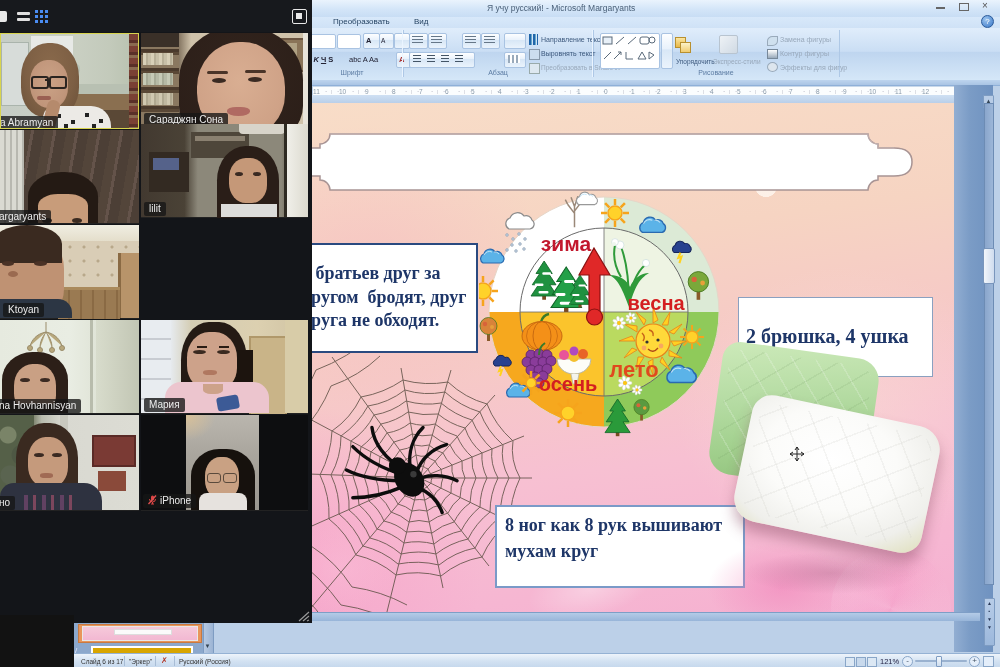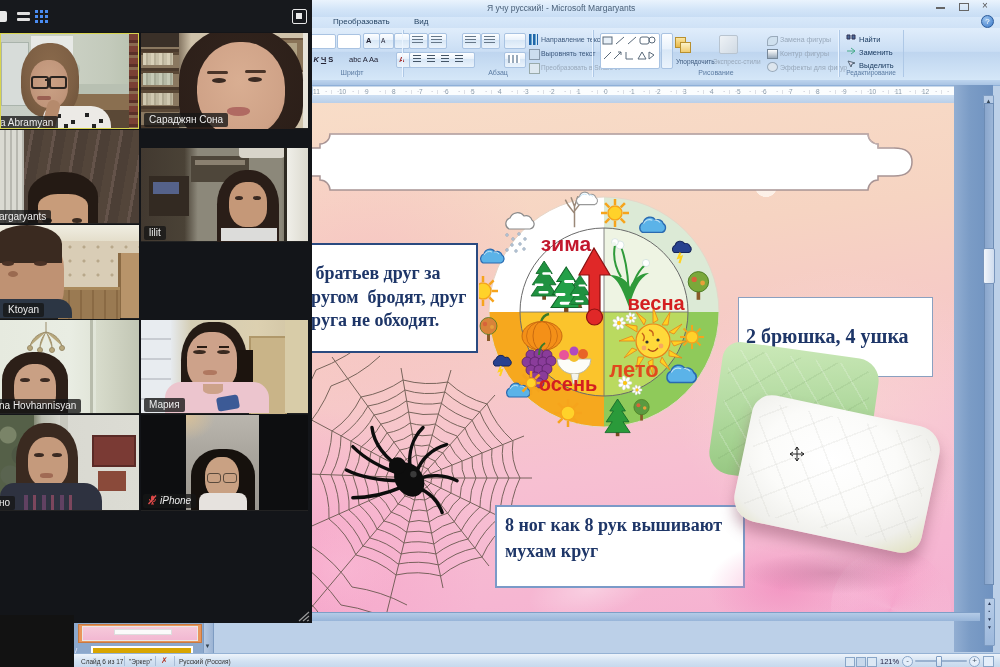--- a/index.html
+++ b/index.html
@@ -123,35 +123,20 @@
     <div class="rtxtg" style="left:120px;top:28px;font-size:6.5px;">Экспресс-стили</div>
     <div class="ic" style="left:174px;top:6px;width:9px;height:8px;border:1px solid #9ab;border-radius:50% 0;background:#cfe0ee;"></div>
     <div class="rtxtg" style="left:187px;top:6px;font-size:7px;">Замена фигуры</div>
     <div class="ic" style="left:174px;top:19px;width:9px;height:8px;border:1px solid #789;background:linear-gradient(#fff,#9ab);"></div>
     <div class="rtxtg" style="left:187px;top:20px;font-size:7px;">Контур фигуры</div>
     <div class="ic" style="left:174px;top:32px;width:9px;height:8px;border:1px solid #9ab;background:#dde6ee;border-radius:50%;"></div>
     <div class="rtxtg" style="left:187px;top:34px;font-size:7px;">Эффекты для фигур</div>
     <div class="rlabel">Рисование</div>
   </div>
 
-  <div class="rgroup" style="left:838px;width:64px;">
-    <svg class="ic" style="left:7px;top:4px;" width="10" height="8" viewBox="0 0 10 8">
-        <path d="M1,1 h3 v4 h-3 z M6,1 h3 v4 h-3 z" fill="#4a6a9a" stroke="#335"></path>
-      </svg>
-    <div class="rtxt" style="left:20px;top:5px;color:#16365c;">Найти</div>
-    <svg class="ic" style="left:7px;top:17px;" width="10" height="8" viewBox="0 0 10 8">
-        <path d="M1,4 h8 M5,1 l4,3 -4,3" stroke="#4a8" fill="none"></path>
-      </svg>
-    <div class="rtxt" style="left:20px;top:18px;color:#16365c;">Заменить</div>
-    <svg class="ic" style="left:7px;top:30px;" width="10" height="8" viewBox="0 0 10 8">
-        <path d="M2,1 l3,6 1,-3 3,-1 z" fill="#dde" stroke="#567"></path>
-      </svg>
-    <div class="rtxt" style="left:20px;top:31px;color:#16365c;">Выделить</div>
-    <div class="rlabel" style="font-size:6.5px;">Редактирование</div>
-  </div>
   <div id="ribbonedge"></div>
   <div id="ruler">
       <span style="left:-0px;">11</span>
       <span style="left:12px;color:#aab;">·</span>
       <span style="left:18px;color:#aab;font-size:4px;top:2px;">|</span>
       <span style="left:24px;color:#aab;">·</span>
       <span style="left:26px;">10</span>
       <span style="left:39px;color:#aab;">·</span>
       <span style="left:45px;color:#aab;font-size:4px;top:2px;">|</span>
       <span style="left:51px;color:#aab;">·</span>
@@ -649,21 +634,21 @@
     <div class="tile" style="left:0px;top:130px;width:139px;height:93.5px;box-sizing:border-box;">
       <div class="abs" style="left:0;top:0;width:139px;height:93px;background:#4a3c32;"></div>
       <div class="abs" style="left:22px;top:0;width:117px;height:93px;background:repeating-linear-gradient(100deg,#53453a 0 9px,#64534a 9px 12px,#4c3f36 12px 22px);"></div>
       <div class="abs" style="left:0;top:0;width:24px;height:93px;background:repeating-linear-gradient(90deg,#dadad2 0 4px,#b8b8b0 4px 6px);"></div>
       <div class="abs" style="left:28px;top:42px;width:70px;height:51px;background:#241a14;border-radius:48% 48% 0 0;"></div>
       <div class="abs" style="left:38px;top:64px;width:50px;height:29px;background:#c89c7a;border-radius:40% 40% 0 0;"></div>
       <div class="abs" style="left:42px;top:88px;width:10px;height:5px;background:#3a2a20;border-radius:50%;"></div>
       <div class="abs" style="left:72px;top:88px;width:10px;height:5px;background:#3a2a20;border-radius:50%;"></div>
       <div class="vlabel" style="left:-6px;top:80px;">argaryants</div>
     </div>
-    <div class="tile" style="left:141px;top:148px;width:167px;height:93.5px;box-sizing:border-box;">
+    <div class="tile" style="left:141px;top:124px;width:167px;height:93.5px;box-sizing:border-box;">
       <div class="abs" style="left:0;top:0;width:167px;height:93px;background:linear-gradient(90deg,#423930 0%,#4a4236 26%,#8c887a 34%,#8c887a 84%,#57503f 92%,#e9e8e2 94%,#e9e8e2 100%);"></div>
       <div class="abs" style="left:8px;top:28px;width:40px;height:40px;background:#332a22;"></div>
       <div class="abs" style="left:12px;top:34px;width:26px;height:12px;background:#55628a;"></div>
       <div class="abs" style="left:50px;top:8px;width:58px;height:26px;background:#4e463a;"></div>
       <div class="abs" style="left:54px;top:12px;width:50px;height:5px;background:#8a8070;"></div>
       <div class="abs" style="left:98px;top:0px;width:46px;height:10px;background:#d8d4ca;border-radius:0 0 4px 4px;"></div>
       <div class="abs" style="left:146px;top:0px;width:21px;height:93px;background:linear-gradient(90deg,#f0efe9,#dcdacf);"></div>
       <div class="abs" style="left:143px;top:0px;width:3px;height:93px;background:#2e2a22;"></div>
       <div class="abs" style="left:76px;top:22px;width:62px;height:75px;background:#2a1e18;border-radius:46% 46% 0 0;"></div>
       <div class="abs" style="left:88px;top:34px;width:38px;height:45px;background:#c59878;border-radius:44% 44% 40% 44%;"></div>
@@ -742,21 +727,21 @@
     </div>
     <div class="tile" style="left:141px;top:415px;width:167px;height:95.5px;box-sizing:border-box;">
       <div class="abs" style="left:0;top:0;width:167px;height:95px;background:#0d0e10;"></div>
       <div class="abs" style="left:45px;top:0px;width:73px;height:95px;background:linear-gradient(#bab6ae 0%,#aaa69e 40%,#9a968e 100%);"></div>
       <div class="abs" style="left:45px;top:0px;width:30px;height:26px;background:radial-gradient(ellipse at 0% 0%,#d8c098 0%,transparent 70%);"></div>
       <div class="abs" style="left:50px;top:34px;width:64px;height:61px;background:#16110d;border-radius:44% 44% 0 0;"></div>
       <div class="abs" style="left:64px;top:42px;width:34px;height:42px;background:#c9a183;border-radius:44% 44% 40% 44%;"></div>
       <div class="abs" style="left:66px;top:58px;width:12px;height:8px;border:1.5px solid #5a4a3c;border-radius:3px;"></div>
       <div class="abs" style="left:82px;top:58px;width:12px;height:8px;border:1.5px solid #5a4a3c;border-radius:3px;"></div>
       <div class="abs" style="left:58px;top:78px;width:48px;height:17px;background:#e6e2de;border-radius:8px 8px 0 0;"></div>
-      <div class="vlabel" style="left:2px;top:79px;font-style:italic;"><svg style="vertical-align:-1px;margin-right:3px;" width="9" height="10" viewBox="0 0 9 10">
+      <div class="vlabel" style="left:2px;top:79px;"><svg style="vertical-align:-1px;margin-right:3px;" width="9" height="10" viewBox="0 0 9 10">
           <rect x="3" y="0.5" width="3" height="5" rx="1.5" fill="#d44"></rect>
           <path d="M1.5,4 a3,3 0 0 0 6,0 M4.5,7 v2 M3,9 h3" stroke="#d44" fill="none"></path>
           <line x1="0.5" y1="9" x2="8" y2="0.5" stroke="#e05050" stroke-width="1.4"></line>
         </svg>iPhone</div>
     </div>
     <svg class="abs" style="left:298px;top:611px;" width="12" height="11" viewBox="0 0 12 11">
       <path d="M11,1 L1,10 M11,5 L5,10 M11,9 L9,10" stroke="#999" stroke-width="1.2"></path>
     </svg>
   </div>
 <div id="blackbl"></div>

